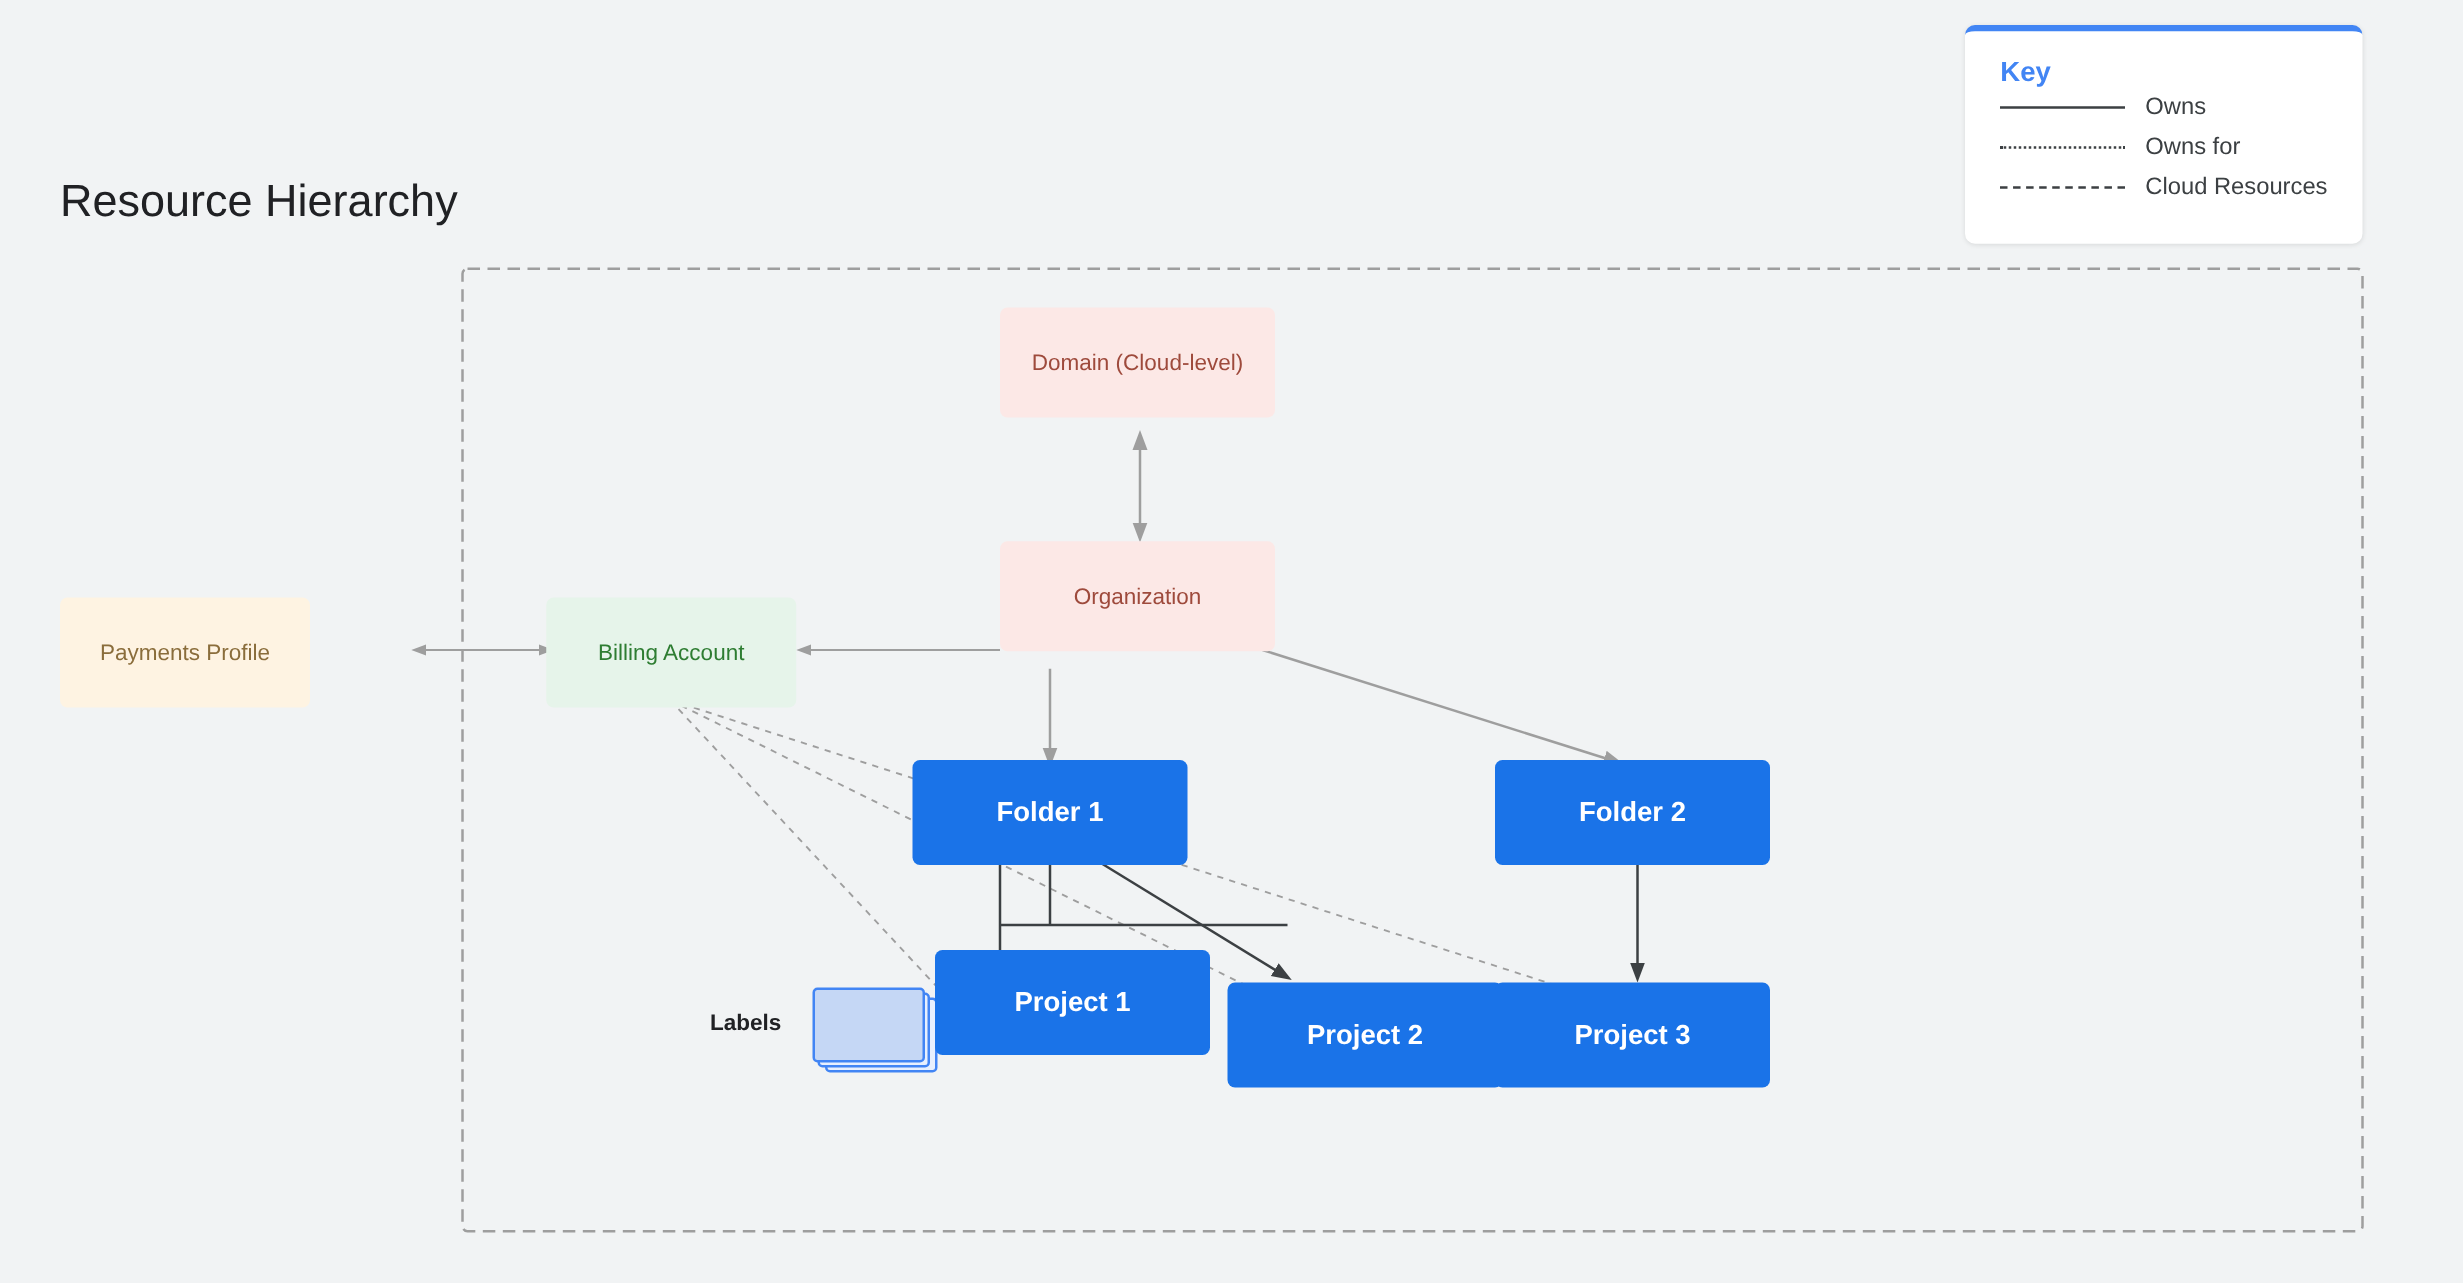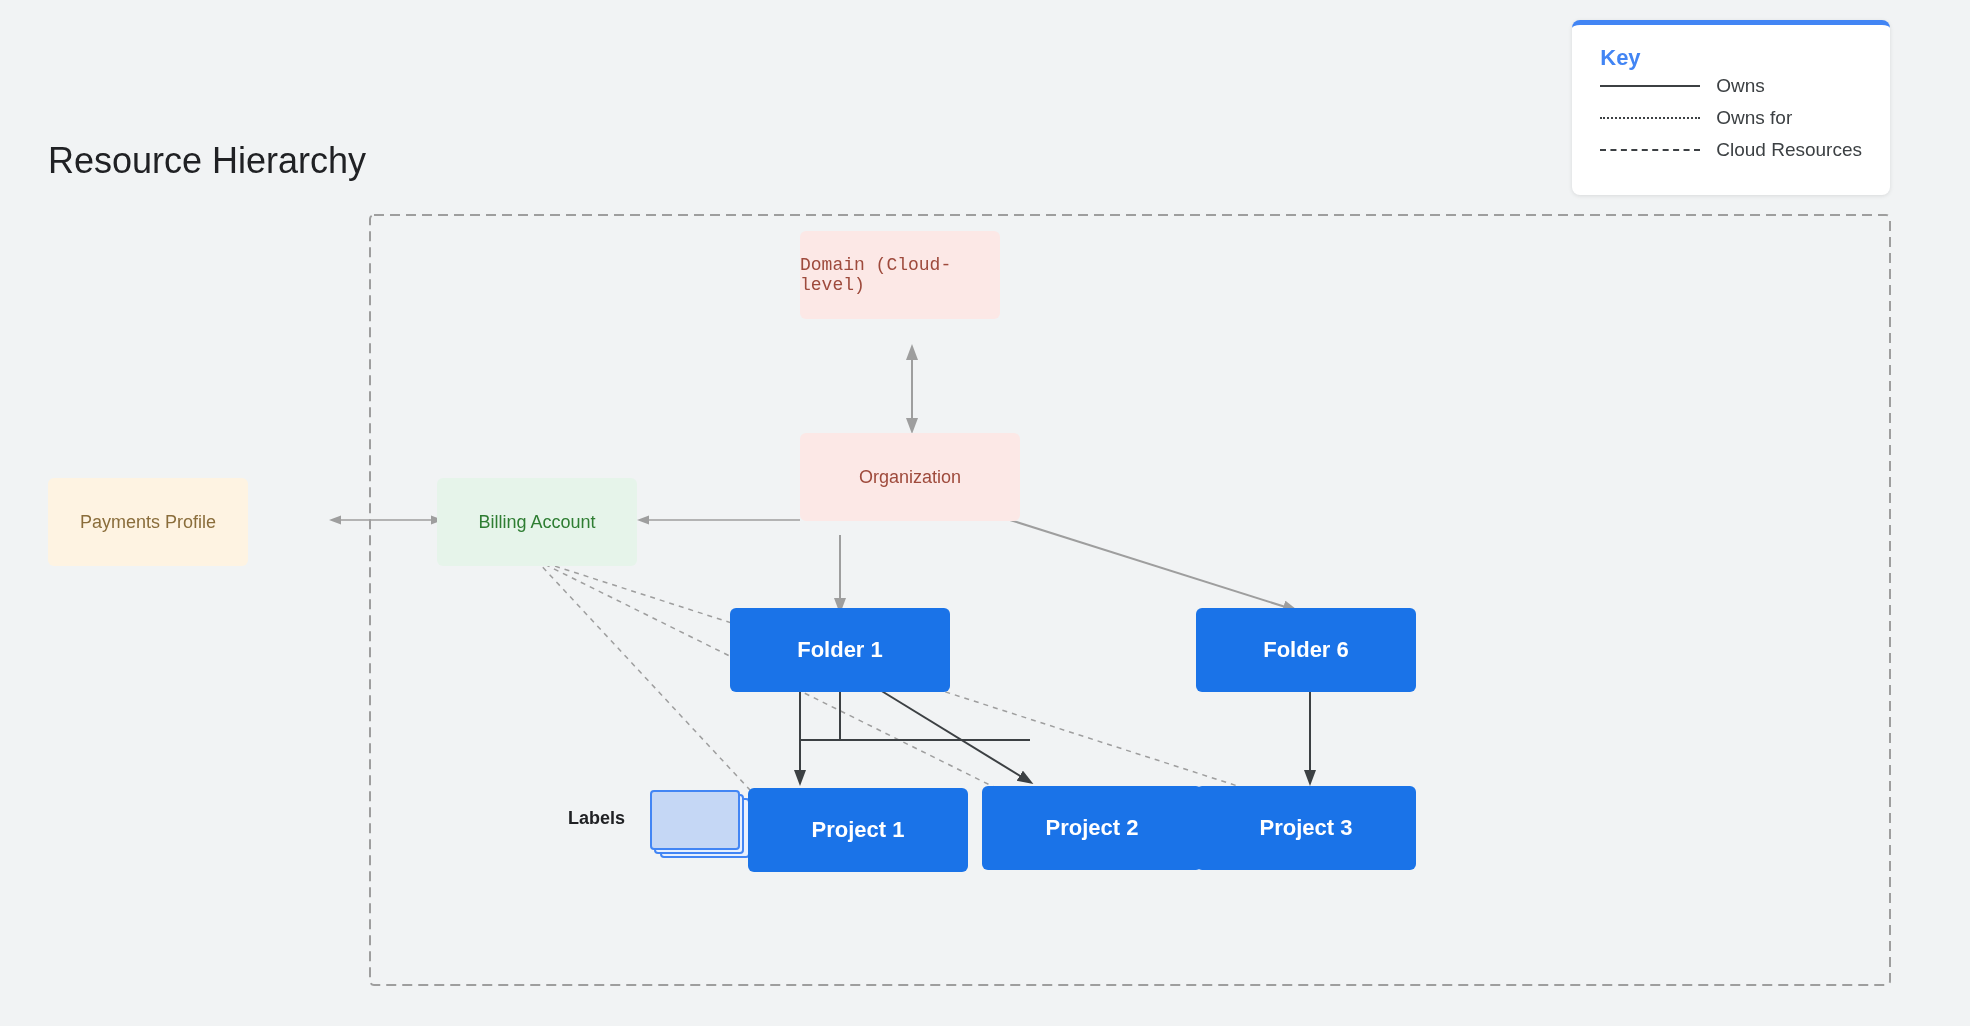--- a/index.html
+++ b/index.html
@@ -186,55 +186,55 @@
 
   <line x1="536" y1="560" x2="1000" y2="790" stroke="#9e9e9e" stroke-width="1.5" stroke-dasharray="5,5"></line>
 
   <line x1="536" y1="560" x2="1250" y2="790" stroke="#9e9e9e" stroke-width="1.5" stroke-dasharray="5,5"></line>
 
   <line x1="800" y1="740" x2="1030" y2="740" stroke="#3c4043" stroke-width="2"></line>
 
   <line x1="840" y1="690" x2="840" y2="740" stroke="#3c4043" stroke-width="2"></line>
 </svg>
 
-<div class="node node-pink" style="left: 800px; top: 231px; width: 200px; height: 88px; font-family: Liberation Mono, monospace;">
+<div class="node node-pink" style="left: 800px; top: 246px; width: 220px; height: 88px;">
   <span>Domain (Cloud-level)</span>
 </div>
 
 <div class="node node-pink" style="left: 800px; top: 433px; width: 220px; height: 88px;">
   <span>Organization</span>
 </div>
 
 <div class="node node-green" style="left: 437px; top: 478px; width: 200px; height: 88px;">
   <span style="">Billing Account</span>
 </div>
 
 <div class="node node-peach" style="left: 48px; top: 478px; width: 200px; height: 88px;">
   <span style="text-align:center;">Payments Profile</span>
 </div>
 
 <div class="node node-blue" style="left: 730px; top: 608px; width: 220px; height: 84px; font-size:22px;">
   <span>Folder 1</span>
 </div>
 
 <div class="node node-blue" style="left: 1196px; top: 608px; width: 220px; height: 84px; font-size:22px;">
-  <span>Folder 6</span>
+  <span>Folder 2</span>
 </div>
 
 <div class="node-labels-text" style="left: 568px; top: 808px;">
   <span>Labels</span>
 </div>
 
 <div class="labels-stack" style="left: 650px; top: 790px;">
   <div class="label-card" style="width:90px; height:60px; left:10px; top:8px;"></div>
   <div class="label-card" style="width:90px; height:60px; left:4px; top:4px;"></div>
   <div class="label-card" style="width:90px; height:60px; left:0; top:0; background:#c5d7f5;"></div>
 </div>
 
-<div class="node node-blue" style="left: 748px; top: 788px; width: 220px; height: 84px; font-size:22px;">
+<div class="node node-blue" style="left: 748px; top: 760px; width: 220px; height: 84px; font-size:22px;">
   <span>Project 1</span>
 </div>
 
 <div class="node node-blue" style="left: 982px; top: 786px; width: 220px; height: 84px; font-size:22px;">
   <span>Project 2</span>
 </div>
 
 <div class="node node-blue" style="left: 1196px; top: 786px; width: 220px; height: 84px; font-size:22px;">
   <span>Project 3</span>
 </div>

